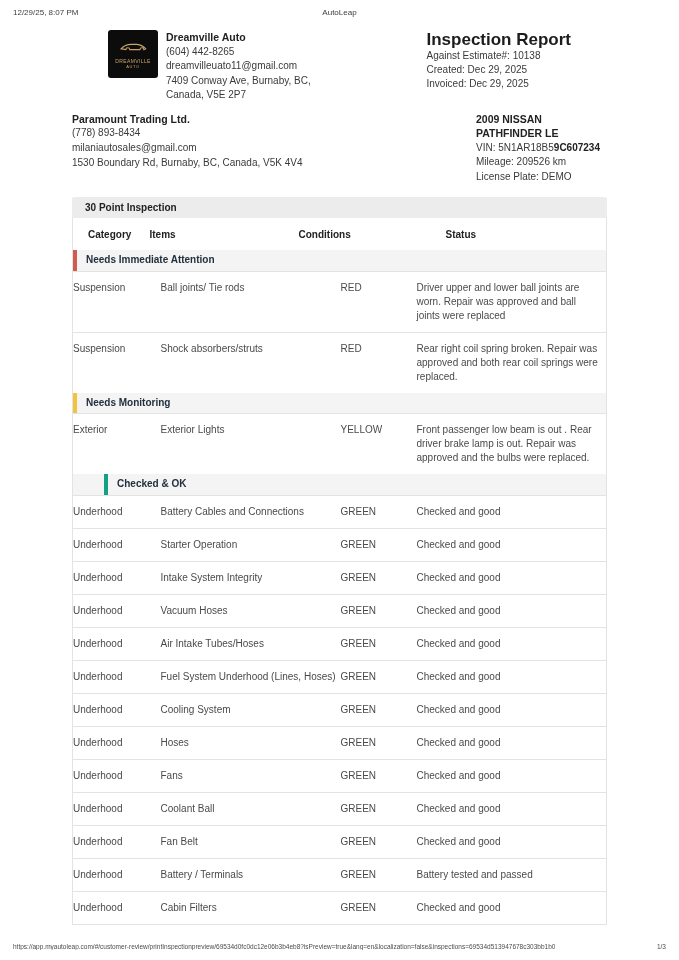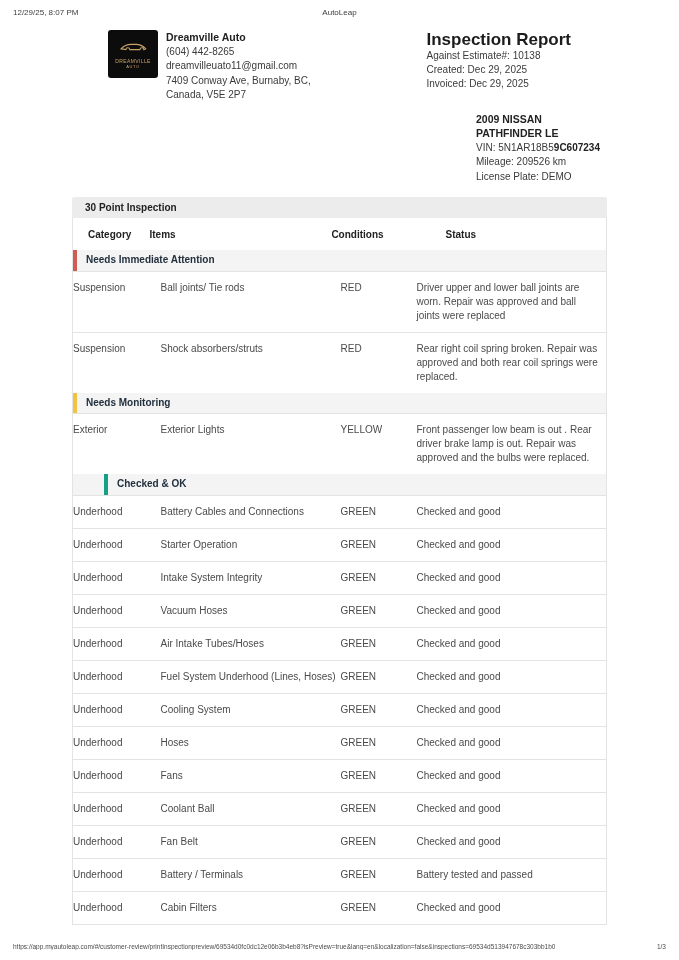--- a/index.html
+++ b/index.html
@@ -38,21 +38,21 @@
   .vin-bold { font-weight:bold; color:#222; }
 
   
   .card { margin-top:13px; }
   .card-header { background:#ececec; padding:5px 5px 5px 13px; font-weight:bold; font-size:10px; color:#222; line-height:11px; border-radius:2px 2px 0 0; }
   table.inspection { width:100%; border-collapse:collapse; table-layout:fixed; background:#fff;
     border-left:1px solid #e3e3e3; border-right:1px solid #e3e3e3; border-bottom:1px solid #e3e3e3; }
   th { font-weight:bold; font-size:10px; color:#222; text-align:left; padding:10px 0 9px 0; line-height:13px; }
   th.h-category { padding-left:15px; }
   th.h-items { text-indent:-11px; }
-  th.h-conditions { text-indent:-42px;text-align:center; }
+  th.h-conditions { text-indent:-42px; }
   th.h-status { text-indent:29px; }
   tr.section-row td { padding:0; background:#f4f4f4; }
   .section-label { border-left:4px solid #999; padding:5px 8px 5px 9px; font-weight:bold; font-size:10px; color:#22303e; line-height:10.5px; }
   tr.data-row td { border-top:1px solid #e3e3e3; vertical-align:top; font-size:10px; color:#4a4a4a; line-height:14px; padding:9px 4px 9px 0; }
   td.c-category { padding-left:15px; }
   td.c-items { padding-left:2px; padding-right:12px; }
   td.c-status { padding-right:4px; }
 </style>
 </head>
 <body>
@@ -83,20 +83,26 @@
     </div>
     <div class="report-info">
       <div class="report-title">Inspection Report</div>
       <div class="report-line">Against Estimate#: 10138</div>
       <div class="report-line">Created: Dec 29, 2025</div>
       <div class="report-line">Invoiced: Dec 29, 2025</div>
     </div>
   </div>
 
   <div class="parties-row">
+    <div class="customer">
+      <div class="customer-name">Paramount Trading Ltd.</div>
+      <div>(778) 893-8434</div>
+      <div>milaniautosales@gmail.com</div>
+      <div>1530 Boundary Rd, Burnaby, BC, Canada, V5K 4V4</div>
+    </div>
     <div class="vehicle">
       <div class="vehicle-name">2009 NISSAN PATHFINDER LE</div>
       <div><span>VIN: 5N1AR18B5</span><span class="vin-bold">9C607234</span></div>
       <div>Mileage: 209526 km</div>
       <div>License Plate: DEMO</div>
     </div>
   </div>
 
   <div class="card">
     <div class="card-header">30 Point Inspection</div>

